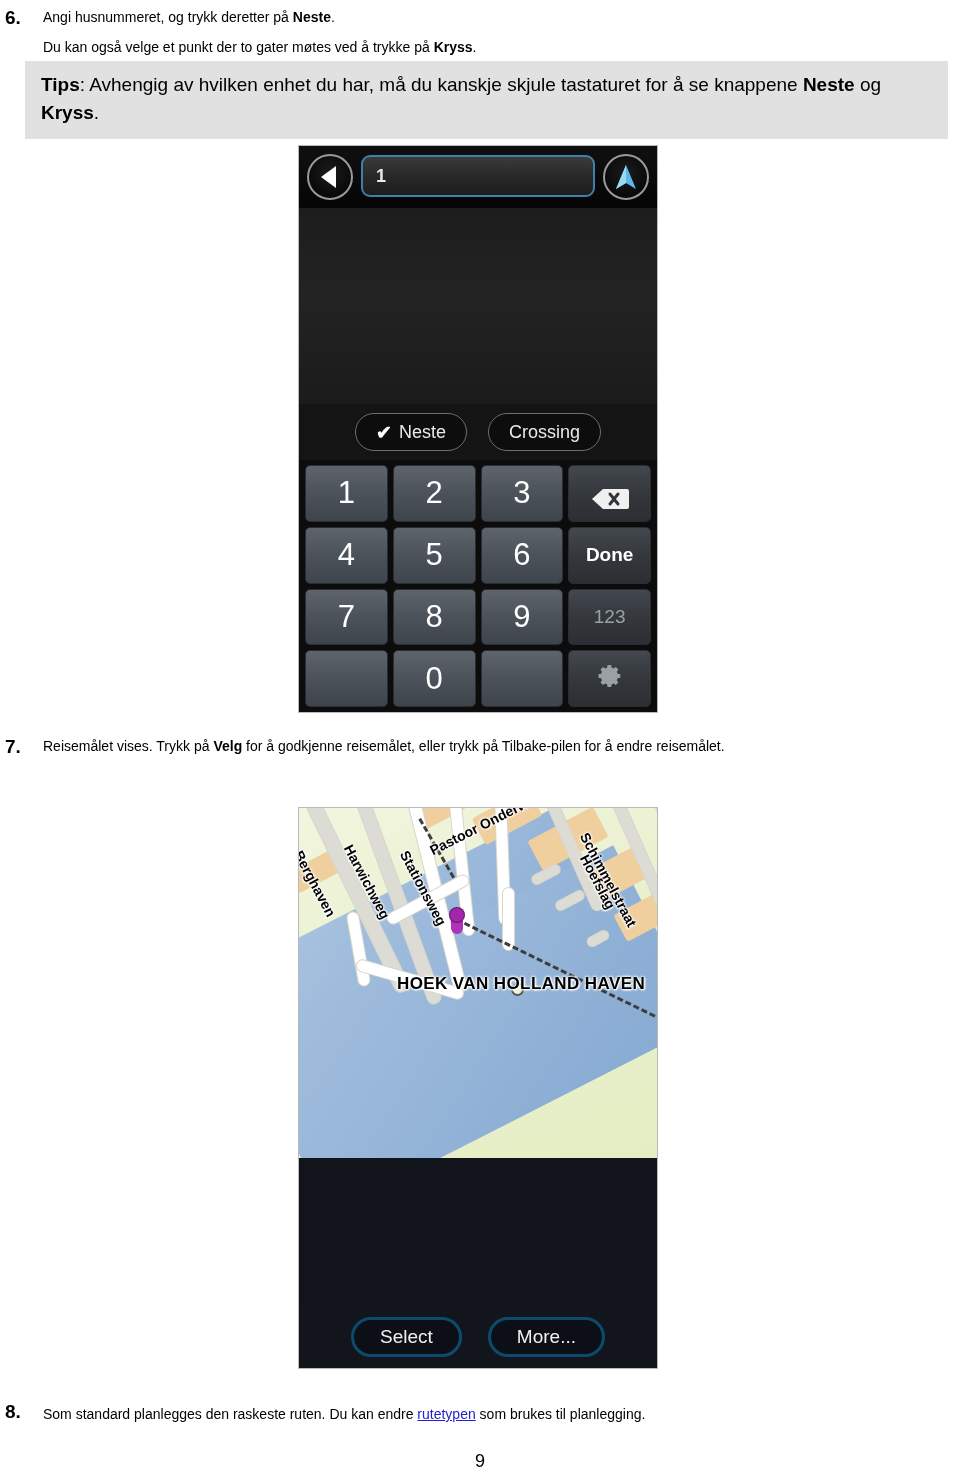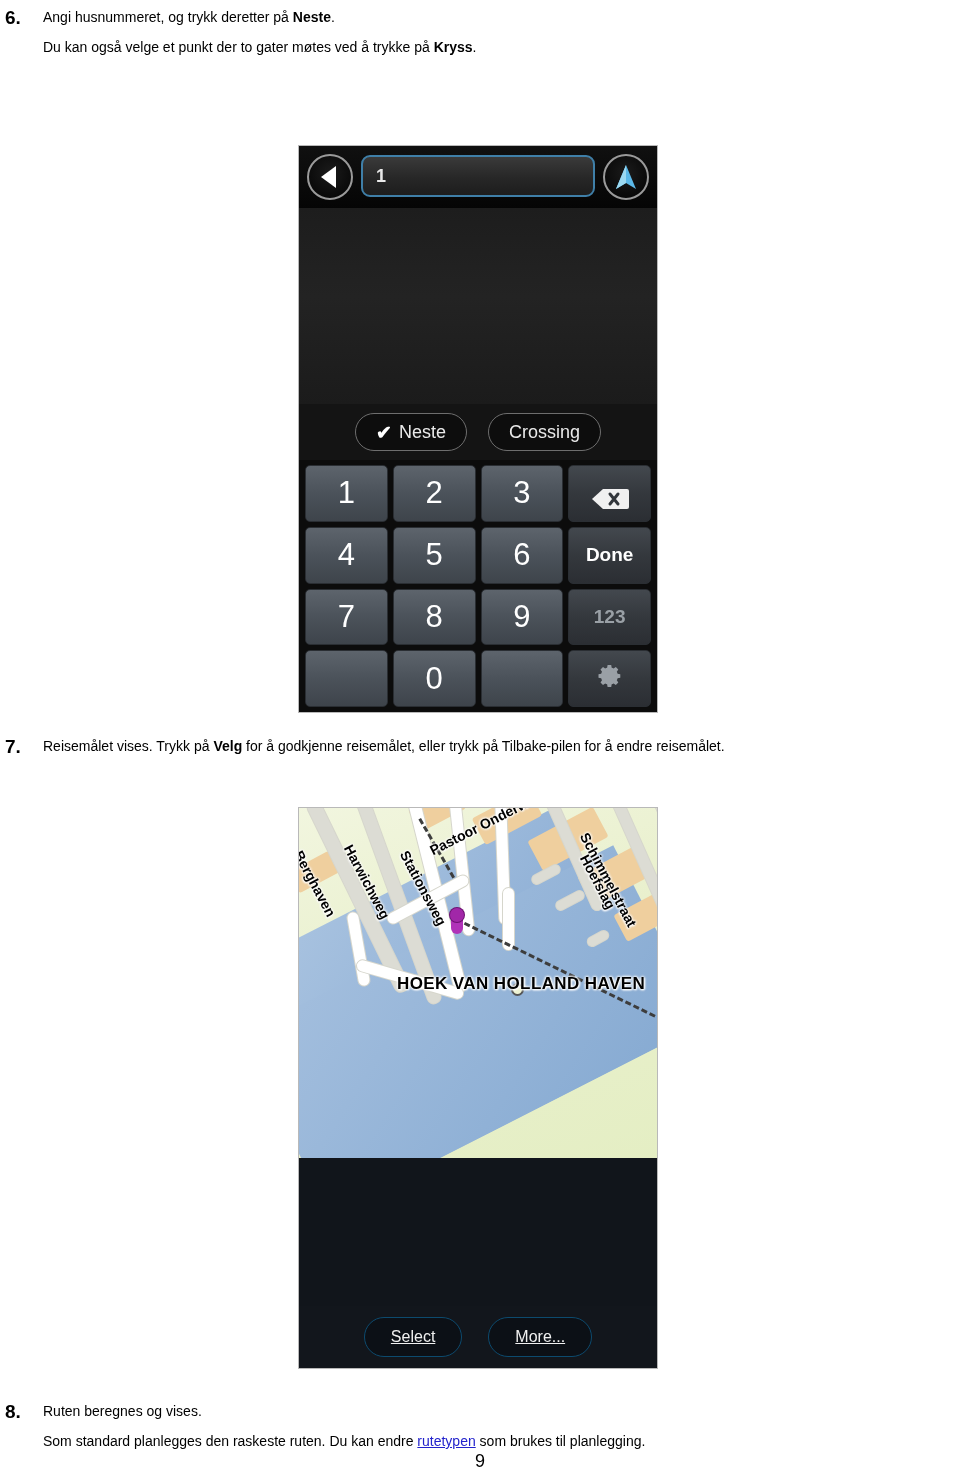--- a/index.html
+++ b/index.html
@@ -87,21 +87,21 @@
     border-radius:5px;display:flex;align-items:center;justify-content:center;
     background:linear-gradient(180deg,#5d646c 0%,#4b525a 50%,#3e444b 100%);
     color:#ffffff;font-size:31px;font-weight:300;
     border:1px solid #2a2e33;box-sizing:border-box;
   }
   .key.dark{
     background:linear-gradient(180deg,#43484e 0%,#34383d 50%,#2b2e33 100%);
   }
   .key.blank{background:linear-gradient(180deg,#5d646c 0%,#4b525a 50%,#3e444b 100%);}
   .key.small{font-size:19px;font-weight:bold;}
-  .key.dim{font-size:19px;color:#9aa0a6;font-weight:bold;}
+  .key.dim{font-size:19px;color:#9aa0a6;font-weight:normal;}
   .bksp{position:relative;width:38px;height:22px;}
 
   
   #device-map{left:299px;top:808px;width:358px;height:560px;background:#11151b;}
   .map-area{position:absolute;left:0;top:0;width:100%;height:350px;overflow:hidden;background:#eef3d2;}
   .map-land{
     position:absolute;left:-10px;top:-10px;width:380px;height:370px;
     background:linear-gradient(160deg,#f2f6e0 0%,#e9f0cd 45%,#e4eec3 100%);
   }
   .water{
@@ -151,38 +151,41 @@
     color:#ffffff;font-size:14px;font-weight:bold;
     display:flex;align-items:center;justify-content:center;letter-spacing:.5px;
   }
   .abcsign .post{position:absolute;left:26px;top:0px;width:5px;height:50px;background:#e9e9e9;border-radius:1px;}
   .map-filler{position:absolute;left:0;top:422px;width:100%;height:76px;background:#11151b;}
   .map-bottombar{
     position:absolute;left:0;top:498px;width:100%;height:62px;
     background:#12161c;display:flex;align-items:center;justify-content:center;gap:26px;
   }
   .pill2{
-    height:40px;border-radius:20px;border:1px solid #0c4a6e;
-    background:#0c1016;color:#f0f0f0;font-size:16px;
-    display:flex;align-items:center;justify-content:center;padding:0 26px;box-sizing:border-box;text-decoration:underline;
+    height:40px;border-radius:20px;border:3px solid #0c4a6e;
+    background:#0c1016;color:#f0f0f0;font-size:19px;
+    display:flex;align-items:center;justify-content:center;padding:0 26px;box-sizing:border-box;
   }
 </style>
 </head>
 <body>
 
 <div class="page">
 
   <div id="step6" class="step">
     <div class="step-num">6.</div>
     <div class="step-body">
       <div><span>Angi husnummeret, og trykk deretter på </span><span class="b">Neste</span><span>.</span></div>
       <div class="sub"><span>Du kan også velge et punkt der to gater møtes ved å trykke på </span><span class="b">Kryss</span><span>.</span></div>
     </div>
   </div>
 
+  <div class="tipbox">
+    <div class="tip-inner"><span class="b">Tips</span><span>: Avhengig av hvilken enhet du har, må du kanskje skjule tastaturet for å se knappene </span><span class="b">Neste</span><span> og </span><span class="b">Kryss</span><span>.</span></div>
+  </div>
 
   <div class="device" id="device-keypad">
 
     <div class="kp-canvas"></div>
 
     <div class="kp-topbar">
       <div class="circ-btn" style="left:8px;top:8px;">
         <span class="tri-left"></span>
       </div>
       <div class="addr-input" title="House number">1</div>
@@ -304,20 +307,19 @@
 
     <div class="map-bottombar">
       <div class="pill2">Select</div>
       <div class="pill2">More...</div>
     </div>
   </div>
 
   <div id="step8" class="step">
     <div class="step-num">8.</div>
     <div class="step-body">
-      <div>Ruten beregnes og vises.</div>
       <div class="sub"><span>Som standard planlegges den raskeste ruten. Du kan endre </span><a class="lnk" href="#">rutetypen</a><span> som brukes til planlegging.</span></div>
     </div>
   </div>
 
   <div class="pagenum">9</div>
 
 </div>
 
 </body></html>

